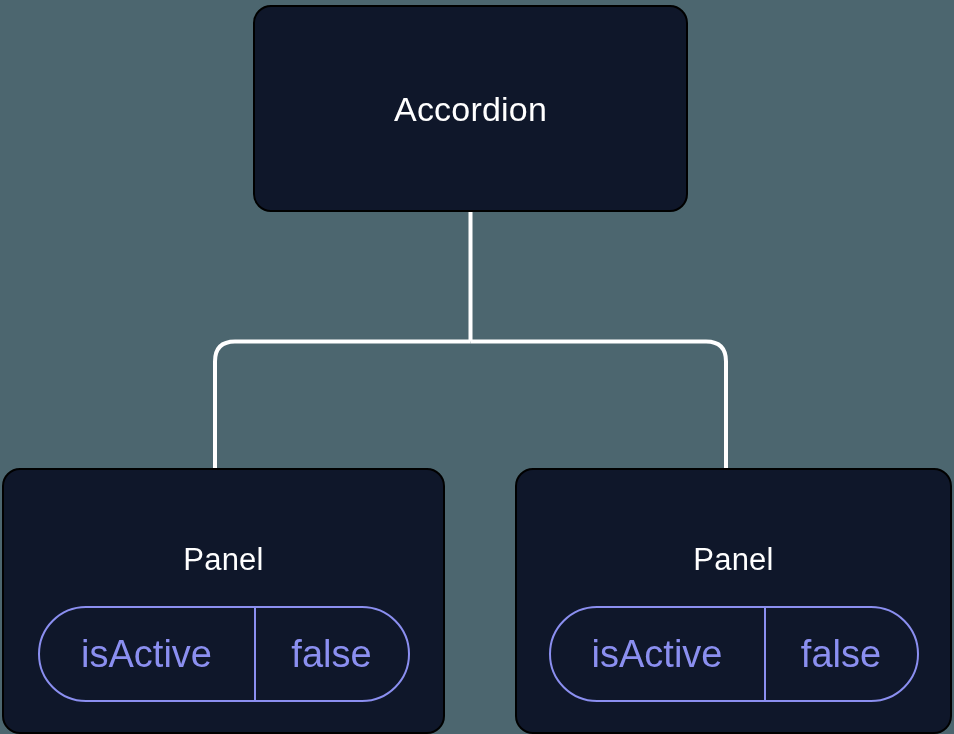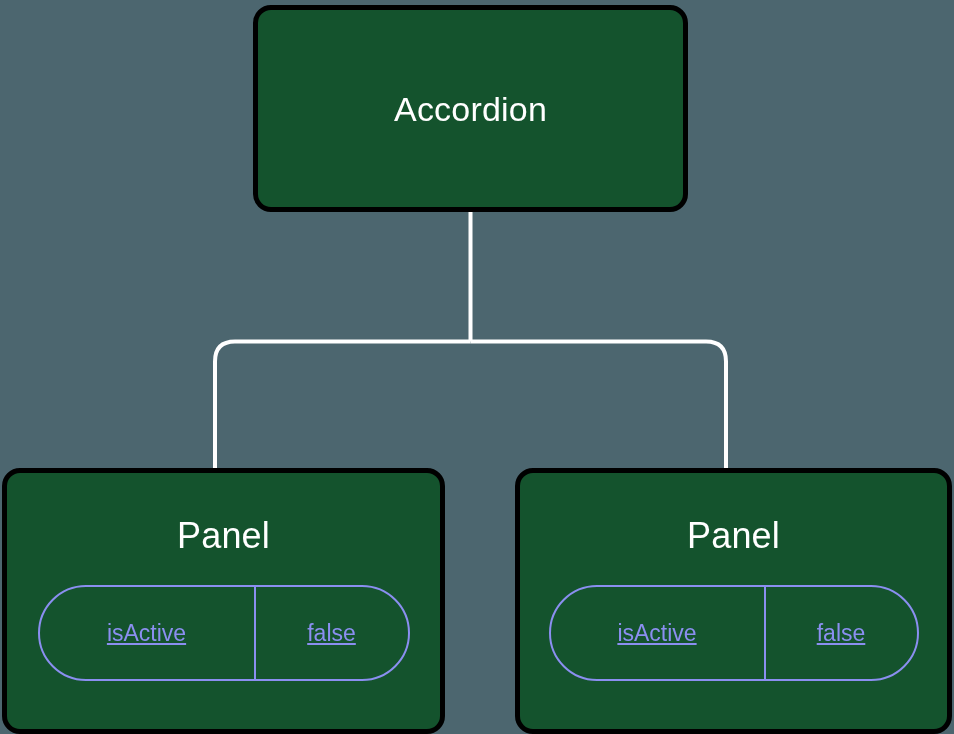--- a/index.html
+++ b/index.html
@@ -28,22 +28,22 @@
     top: 0;
     width: 954px;
     height: 734px;
     pointer-events: none;
   }
 
   
   .node {
     position: absolute;
     box-sizing: border-box;
-    background: #14532d;
-    border: 5px solid #000000;
+    background: #0f172a;
+    border: 2px solid #000000;
     border-radius: 18px;
     display: flex;
     flex-direction: column;
     align-items: center;
   }
   .node-root {
     left: 253px;
     top: 5px;
     width: 435px;
     height: 207px;
@@ -67,21 +67,22 @@
 
   .node-title {
     color: #ffffff;
     font-size: 34px;
     font-weight: 400;
     letter-spacing: 0.2px;
     line-height: 1;
     white-space: nowrap;
   }
   .node-child .node-title {
-    font-size: 36px;
+    font-size: 31px;
+    margin-top: 29px;
   }
 
   
   .pill {
     margin-top: 31px;
     height: 96px;
     box-sizing: border-box;
     border: 2px solid #8b8ff0;
     border-radius: 48px;
     display: flex;
@@ -92,26 +93,25 @@
     width: 372px;
   }
   .pill-right {
     width: 370px;
   }
   .pill-cell {
     display: flex;
     align-items: center;
     justify-content: center;
     color: #8b8ff0;
-    font-size: 23px;
+    font-size: 38px;
     line-height: 1;
     white-space: nowrap;
     padding: 0 14px;
     box-sizing: border-box;
-    text-decoration: underline;
   }
   .pill-key {
     flex: 0 0 auto;
   }
   .pill-left .pill-key  { width: 214px; }
   .pill-right .pill-key { width: 213px; }
   .pill-divider {
     width: 2px;
     background: #8b8ff0;
     flex: 0 0 auto;

